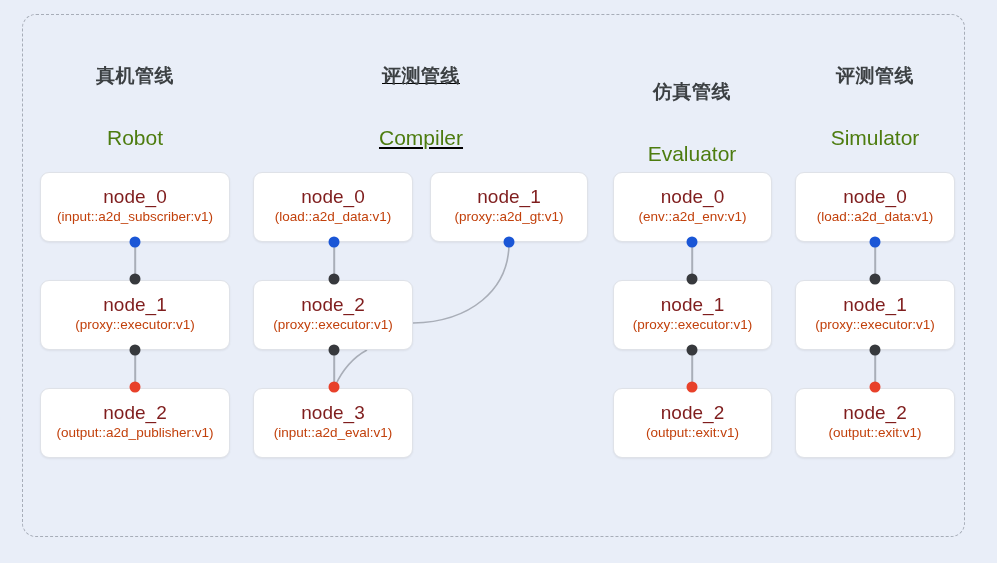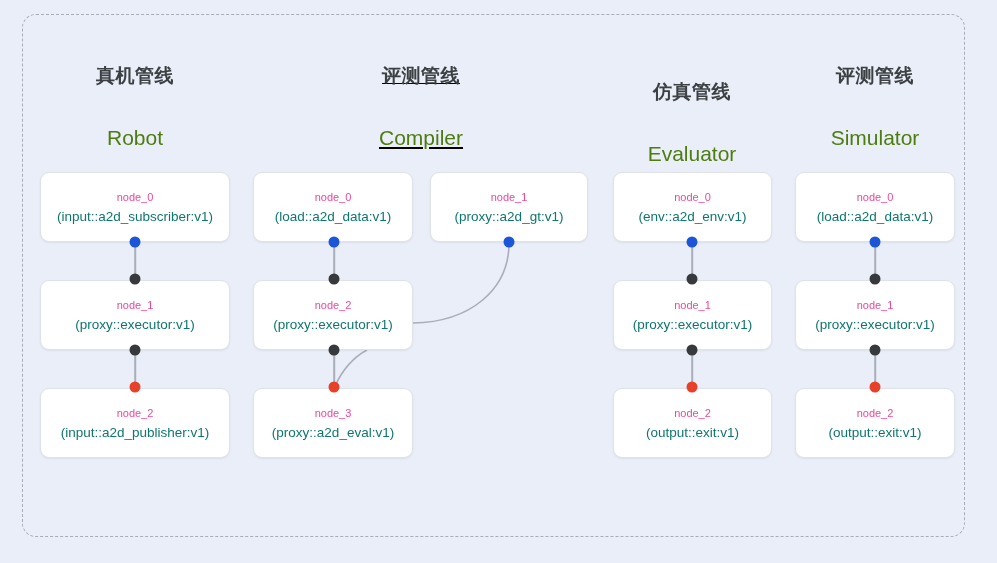--- a/index.html
+++ b/index.html
@@ -68,28 +68,28 @@
     border: 1px solid #dfe2e8;
     border-radius: 9px;
     box-shadow: 0 1px 2px rgba(60,64,67,0.08);
     display: flex;
     flex-direction: column;
     align-items: center;
     justify-content: center;
     z-index: 3;
   }
   .node-name {
-    font-size: 11px;
-    color: #ec4899;
+    font-size: 19px;
+    color: #7f1d1d;
     line-height: 20px;
     white-space: nowrap;
   }
   .node-type {
     font-size: 13.5px;
-    color: #0f766e;
+    color: #c2410c;
     line-height: 20px;
     white-space: nowrap;
   }
 
   
   .port {
     position: absolute;
     width: 11px;
     height: 11px;
     border-radius: 50%;
@@ -156,21 +156,21 @@
   <div class="node-box" style="left:40px; top:172px; width:190px; height:70px;">
     <div class="node-name">node_0</div>
     <div class="node-type">(input::a2d_subscriber:v1)</div>
   </div>
   <div class="node-box" style="left:40px; top:280px; width:190px; height:70px;">
     <div class="node-name">node_1</div>
     <div class="node-type">(proxy::executor:v1)</div>
   </div>
   <div class="node-box" style="left:40px; top:388px; width:190px; height:70px;">
     <div class="node-name">node_2</div>
-    <div class="node-type">(input::a2d_publisher:v1)</div>
+    <div class="node-type">(output::a2d_publisher:v1)</div>
   </div>
 
   <div class="port blue" style="left:135px; top:242px;"></div>
   <div class="port black" style="left:135px; top:279px;"></div>
   <div class="port black" style="left:135px; top:350px;"></div>
   <div class="port red" style="left:135px; top:387px;"></div>
 
   <div class="edge-line" style="left:334px; top:242px; height:37px;"></div>
   <div class="edge-line" style="left:334px; top:350px; height:37px;"></div>
 
@@ -181,21 +181,21 @@
   <div class="node-box" style="left:430px; top:172px; width:158px; height:70px;">
     <div class="node-name">node_1</div>
     <div class="node-type">(proxy::a2d_gt:v1)</div>
   </div>
   <div class="node-box" style="left:253px; top:280px; width:160px; height:70px;">
     <div class="node-name">node_2</div>
     <div class="node-type">(proxy::executor:v1)</div>
   </div>
   <div class="node-box" style="left:253px; top:388px; width:160px; height:70px;">
     <div class="node-name">node_3</div>
-    <div class="node-type">(proxy::a2d_eval:v1)</div>
+    <div class="node-type">(input::a2d_eval:v1)</div>
   </div>
 
   <div class="port blue" style="left:334px; top:242px;"></div>
   <div class="port blue" style="left:509px; top:242px;"></div>
   <div class="port black" style="left:334px; top:279px;"></div>
   <div class="port black" style="left:334px; top:350px;"></div>
   <div class="port red" style="left:334px; top:387px;"></div>
 
   <div class="edge-line" style="left:692px; top:242px; height:37px;"></div>
   <div class="edge-line" style="left:692px; top:350px; height:37px;"></div>

